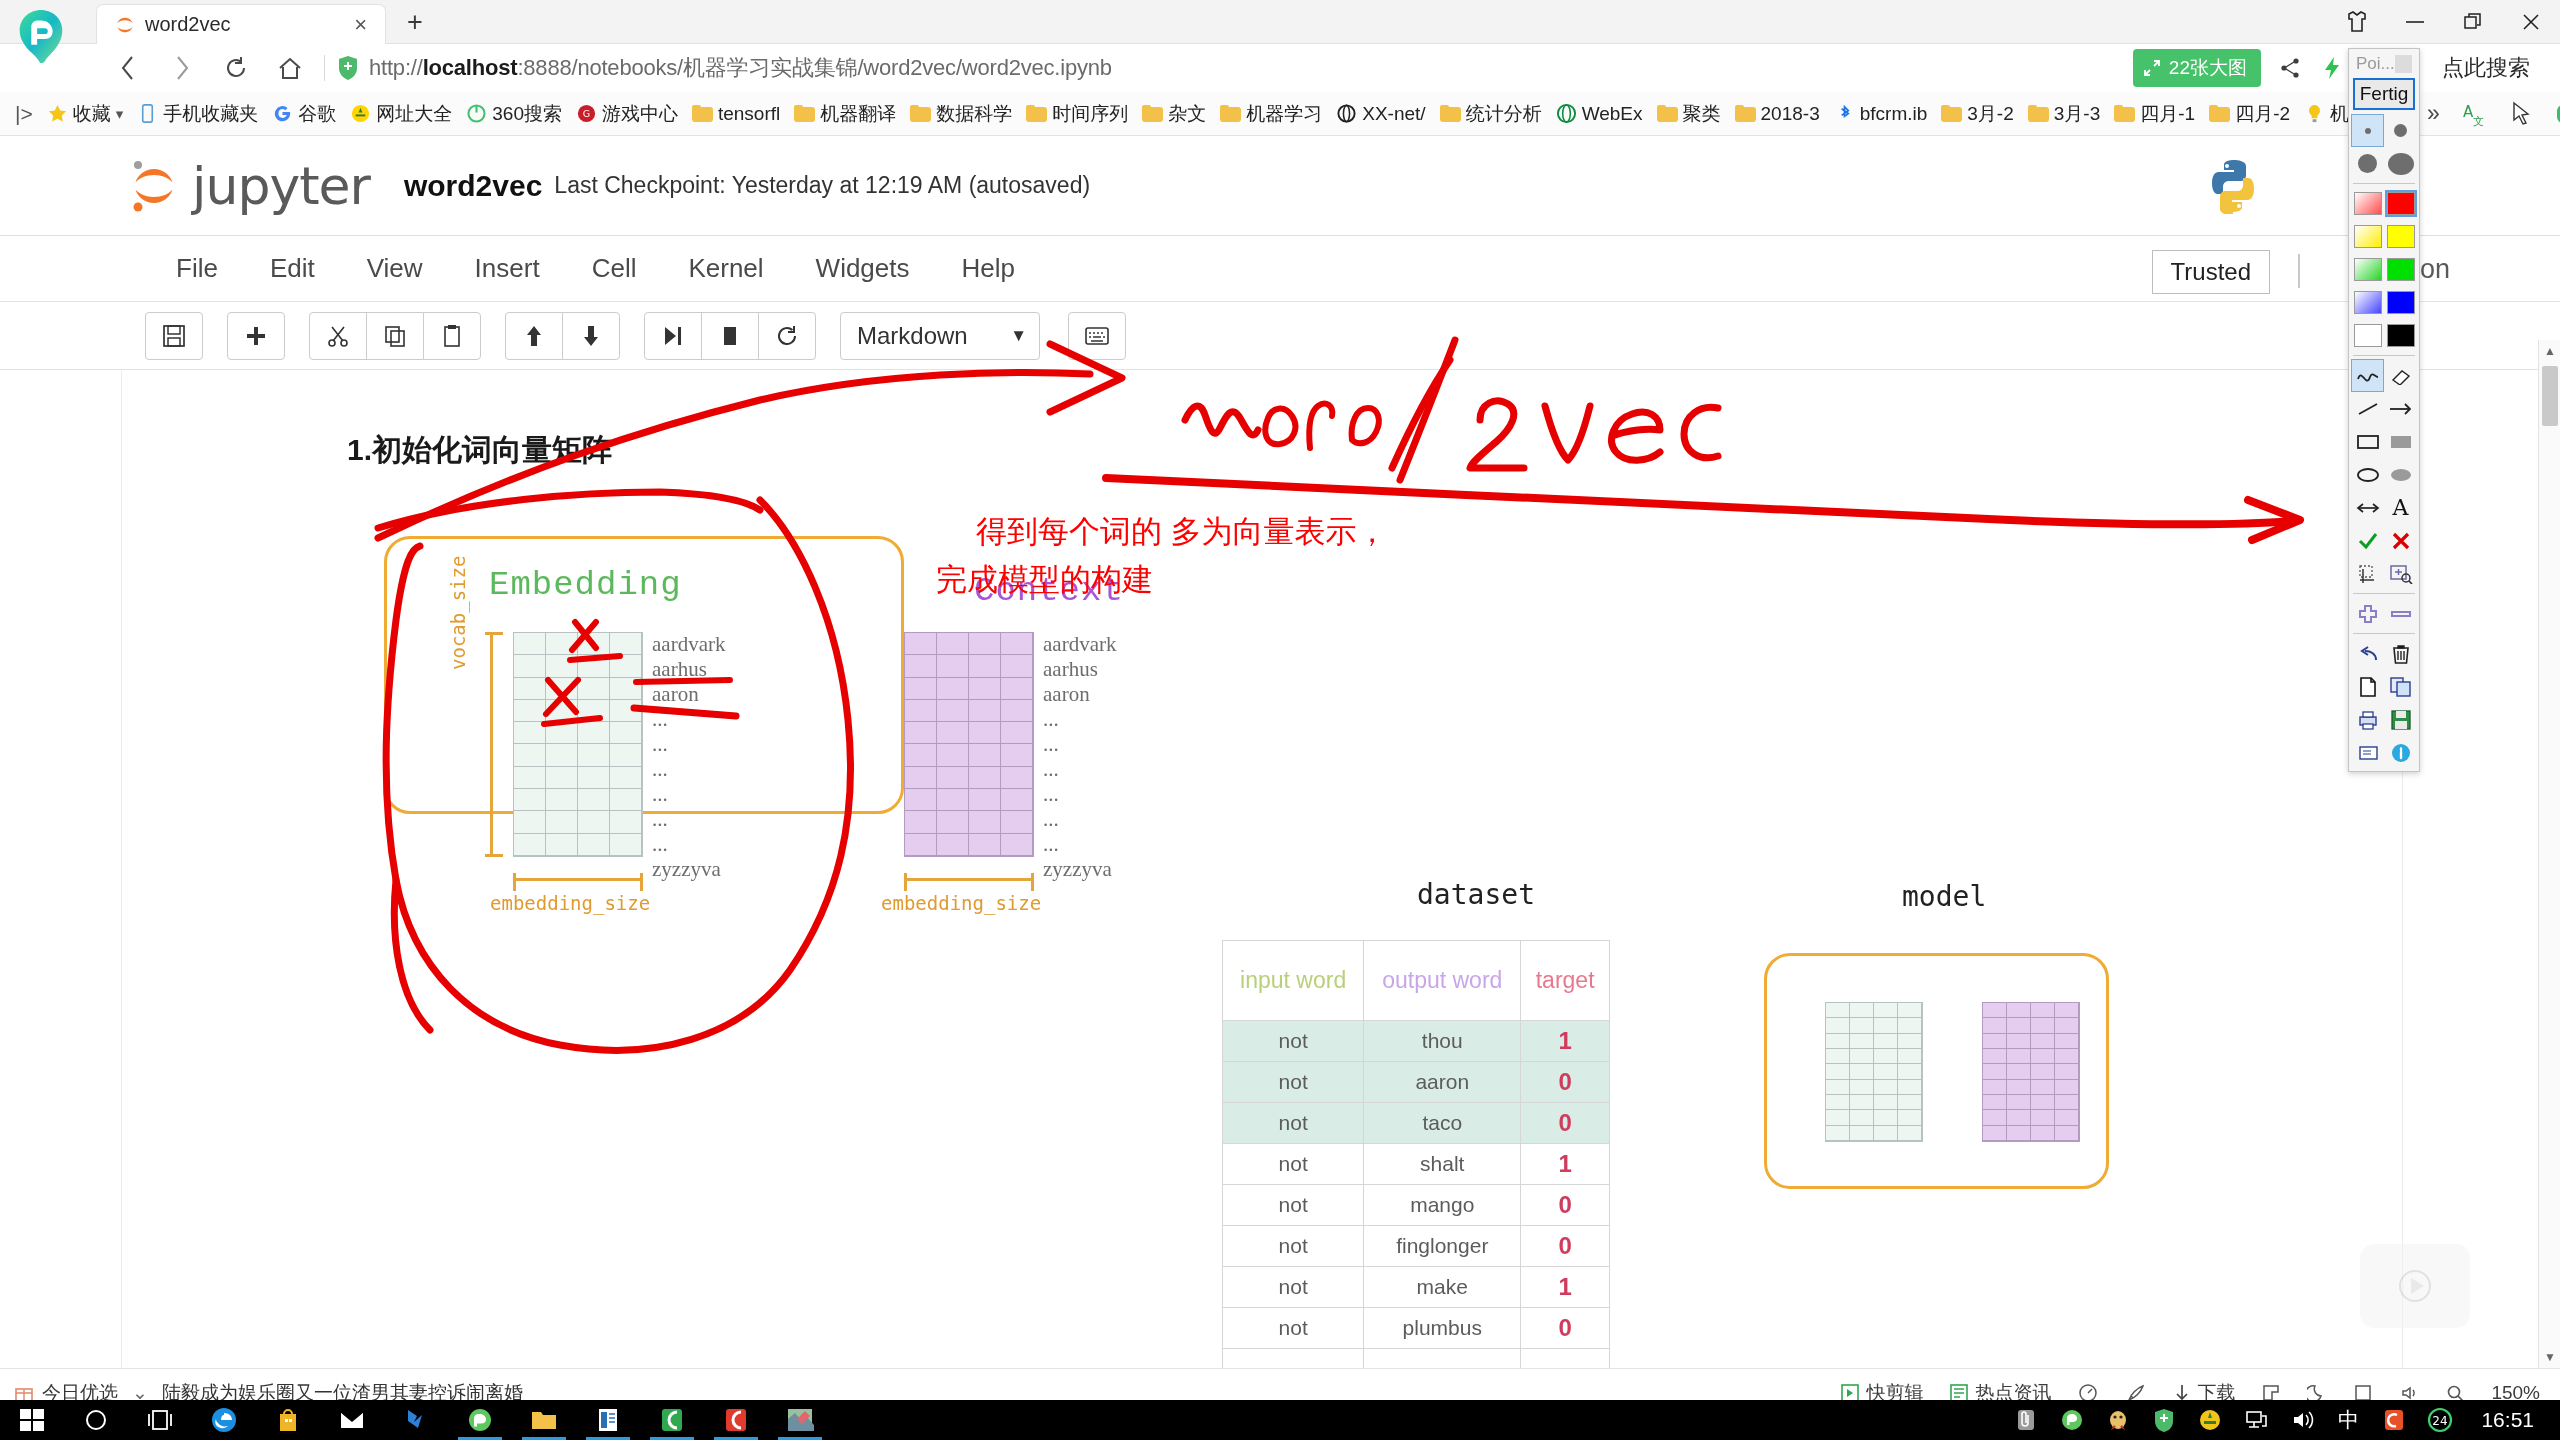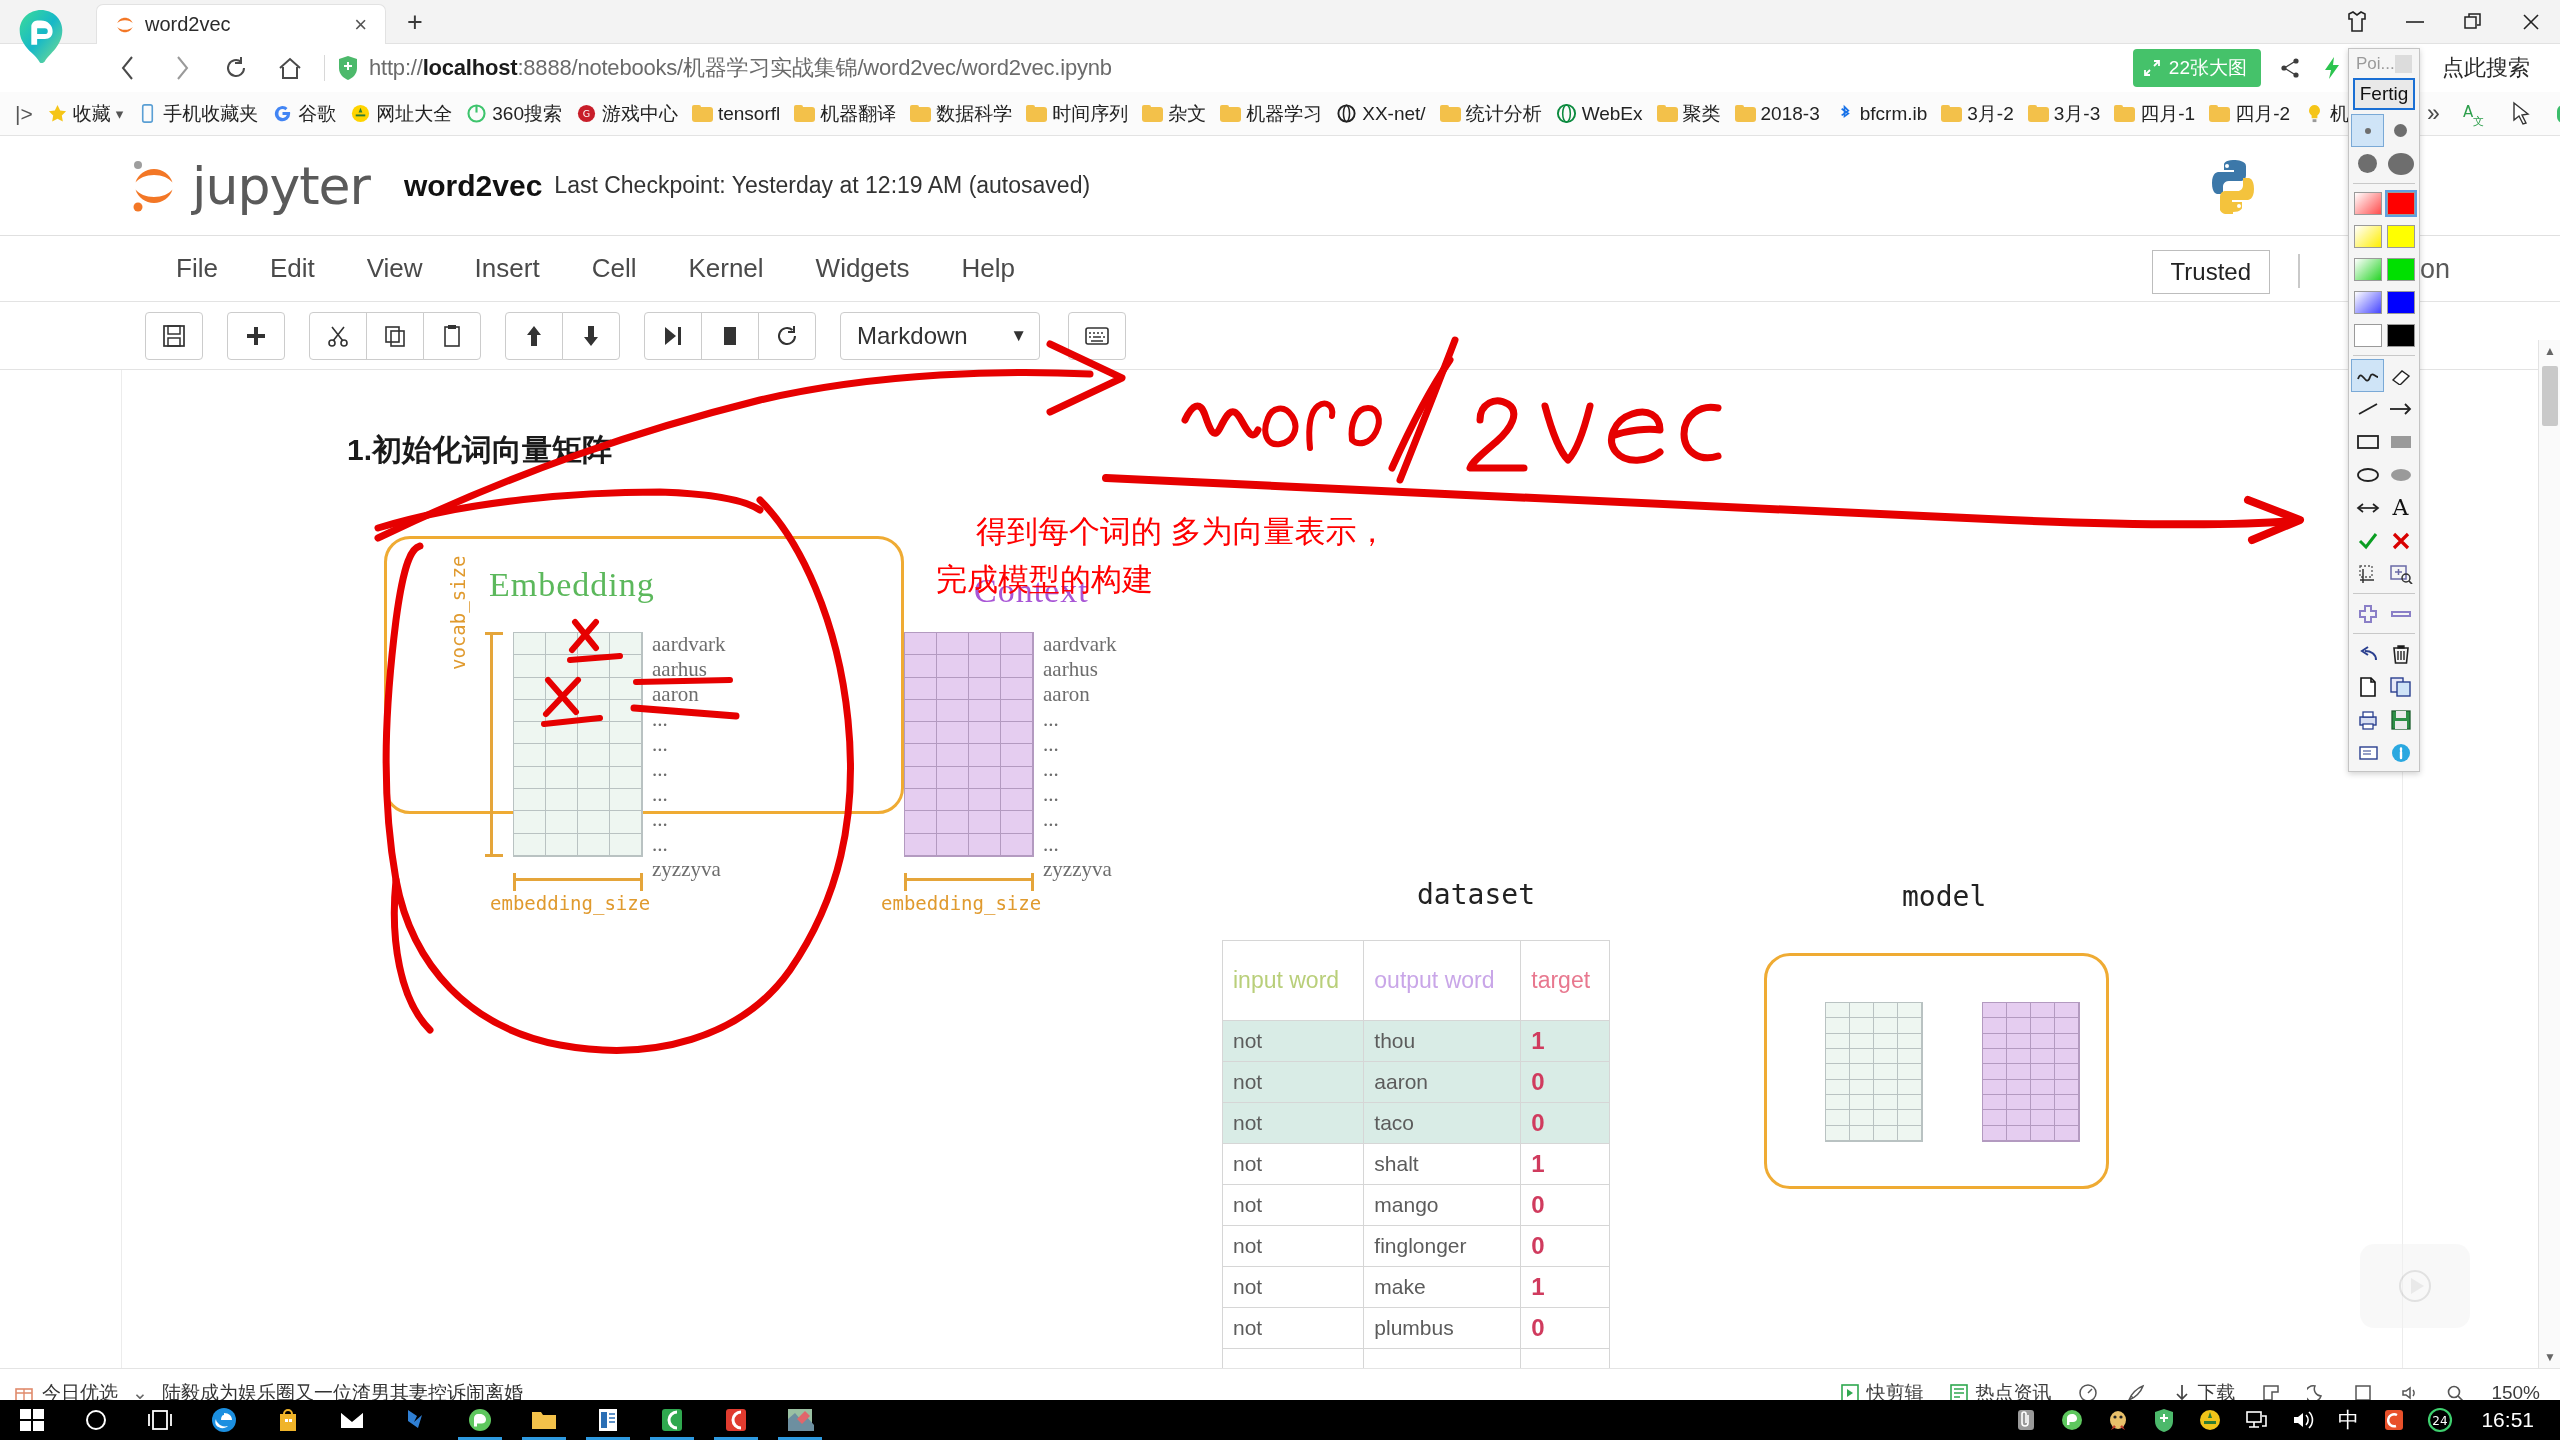--- a/index.html
+++ b/index.html
@@ -153,21 +153,21 @@
   }
   .nb-title {
     position:absolute; left:225px; top:60px;
     font-size:30px; font-weight:700; color:#1a1a1a;
     font-family:"Liberation Sans", sans-serif;
   }
   .card-outline {
     position:absolute; border:3px solid #efab33; border-radius:26px; background:transparent;
   }
   .mat-label {
-    position:absolute; font-family:Liberation Serif, serif; font-size:34px; letter-spacing:1px;
+    position:absolute; font-family:Liberation Mono, monospace; font-size:34px; letter-spacing:1px;
   }
   .mat-label.green { color:#5cb85c; }
   .mat-label.purple { color:#a855d6;margin-top:6px; }
   .grid {
     position:absolute; border:1px solid #b9c2c2;
     display:grid; background:#eef5f1;
   }
   .grid.green { background:#eef6f1; }
   .grid.purple { background:#e5cdf0; border-color:#b39ac0; }
   .grid > i { border-right:1px solid #b9c2c2; border-bottom:1px solid #b9c2c2; }
@@ -194,21 +194,21 @@
   .brace-h::after { right:0; }
 
   .mono-head {
     position:absolute; font-family:"DejaVu Sans Mono", monospace; font-size:28px; color:#222;
   }
   
   .ds-table {
     position:absolute; border:1px solid #cfcfcf; border-collapse:collapse; background:#fff;
     font-size:21px; font-family:"Liberation Sans", sans-serif;
   }
-  .ds-table td, .ds-table th { border:1px solid #d6d6d6; text-align:left; padding:6px 10px; font-weight:400; }
+  .ds-table td, .ds-table th { border:1px solid #d6d6d6; text-align:center; padding:6px 10px; font-weight:400; }
   .ds-table th { height:80px; font-size:23px; }
   .ds-table th.c1 { color:#b9cf7a; }
   .ds-table th.c2 { color:#c9a6e8; }
   .ds-table th.c3 { color:#e8788f; }
   .ds-table td { height:32px; color:#5c5c5c; }
   .ds-table td.tgt { color:#d03b5e; font-weight:700; font-size:24px; }
   .ds-table tr.hl td { background:#d9ece6; }
 
   
   .ink { position:absolute; left:0; top:0; width:2560px; height:1440px; pointer-events:none; }

